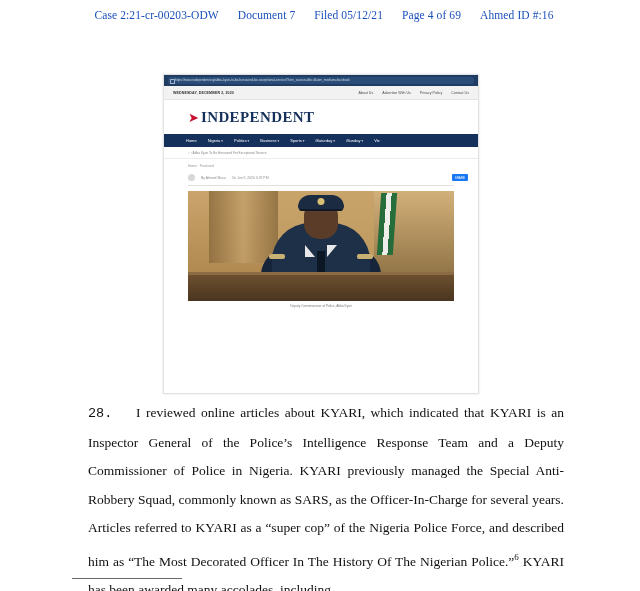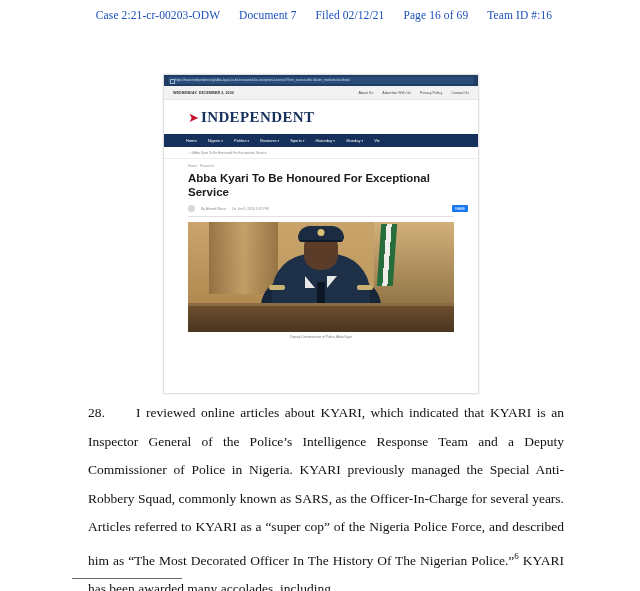--- a/index.html
+++ b/index.html
@@ -350,20 +350,21 @@
     width: 476px;
     font-family: "Liberation Serif", serif;
     font-size: 13.5px;
     line-height: 28.5px;
     color: #111111;
     text-align: justify;
   }
   .body-text .para-num {
     display: inline-block;
     width: 48px;
+    font-family: Liberation Mono, monospace;
   }
   .fn-ref {
     font-size: 9px;
     vertical-align: super;
   }
   .footnote-rule {
     position: absolute;
     left: 72px;
     top: 578px;
     width: 110px;
@@ -371,23 +372,23 @@
   }
 </style>
 </head>
 <body>
 
 <div class="page">
 
   <div class="court-header">
     <span>Case 2:21-cr-00203-ODW</span>
     <span>Document 7</span>
-    <span>Filed 02/12/21</span>
-    <span>Page 16 of 69</span>
-    <span>Team ID #:16</span>
+    <span>Filed 05/12/21</span>
+    <span>Page 4 of 69</span>
+    <span>Ahmed ID #:16</span>
   </div>
 
   <div class="exhibit">
 
     <div class="browser-bar">
       <div class="url-pill">https://www.independent.ng/abba-kyari-to-be-honoured-for-exceptional-service/?utm_source=dlvr.it&amp;utm_medium=facebook</div>
     </div>
 
     <div class="site-topbar">
       <span class="date">WEDNESDAY, DECEMBER 2, 2020</span>
@@ -412,21 +413,20 @@
       <span class="nav-item">Sports</span>
       <span class="nav-item">iSaturday</span>
       <span class="nav-item">iSunday</span>
       <span class="nav-item plain">Vie</span>
     </div>
 
     <div class="breadcrumb">⌂   ›   Abba Kyari To Be Honoured For Exceptional Service</div>
 
     <div class="category">Home · Featured</div>
 
-    <div class="headline">Abba Kyari To Be Honoured For Exceptional Service</div>
 
     <div class="byline">
       <span class="avatar-dot"></span>
       <span>By Ahmed Musa</span>
       <span>On Jun 9, 2020 3:37 PM</span>
       <span class="share-btn">SHARE</span>
     </div>
 
     <div class="divider-line"></div>
 

